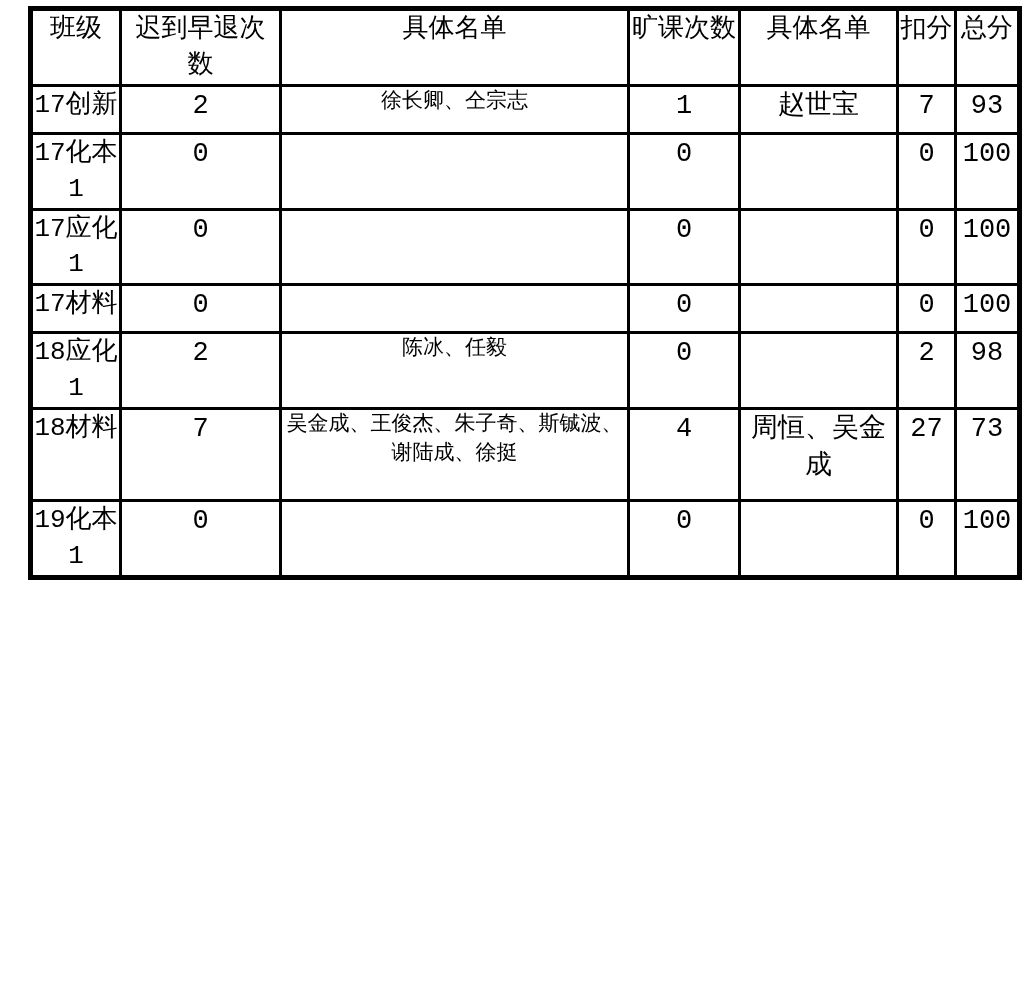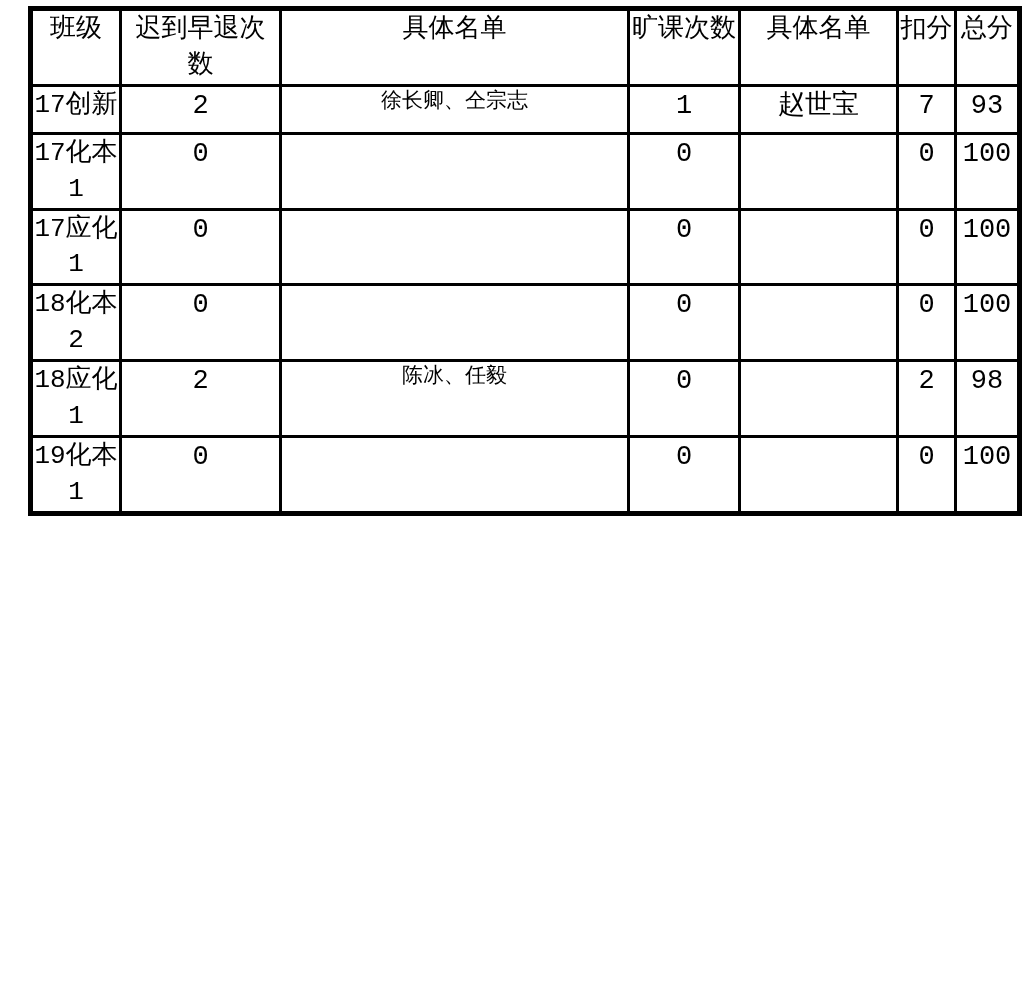--- a/index.html
+++ b/index.html
@@ -91,37 +91,46 @@
         <tr class="data-row">
           <td class="col-0">17应化1</td>
           <td class="col-1">0</td>
           <td class="col-2"></td>
           <td class="col-3">0</td>
           <td class="col-4"></td>
           <td class="col-5">0</td>
           <td class="col-6">100</td>
         </tr>
         <tr class="data-row">
-          <td class="col-0">18化本2</td>
+          <td class="col-0">17材料</td>
           <td class="col-1">0</td>
           <td class="col-2"></td>
           <td class="col-3">0</td>
           <td class="col-4"></td>
           <td class="col-5">0</td>
           <td class="col-6">100</td>
         </tr>
         <tr class="data-row">
           <td class="col-0">18应化1</td>
           <td class="col-1">2</td>
           <td class="col-2">陈冰、任毅</td>
           <td class="col-3">0</td>
           <td class="col-4"></td>
           <td class="col-5">2</td>
           <td class="col-6">98</td>
         </tr>
+        <tr class="data-row tall">
+          <td class="col-0">18材料</td>
+          <td class="col-1">7</td>
+          <td class="col-2">吴金成、王俊杰、朱子奇、斯铖波、谢陆成、徐挺</td>
+          <td class="col-3">4</td>
+          <td class="col-4">周恒、吴金成</td>
+          <td class="col-5">27</td>
+          <td class="col-6">73</td>
+        </tr>
         <tr class="data-row">
           <td class="col-0">19化本1</td>
           <td class="col-1">0</td>
           <td class="col-2"></td>
           <td class="col-3">0</td>
           <td class="col-4"></td>
           <td class="col-5">0</td>
           <td class="col-6">100</td>
         </tr>
       </tbody>

